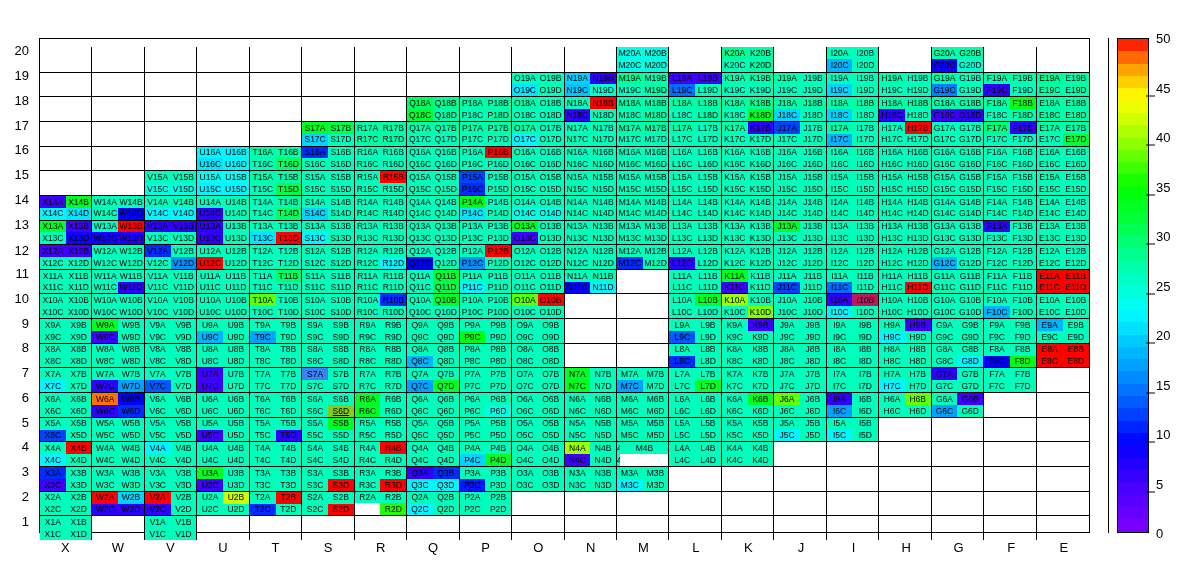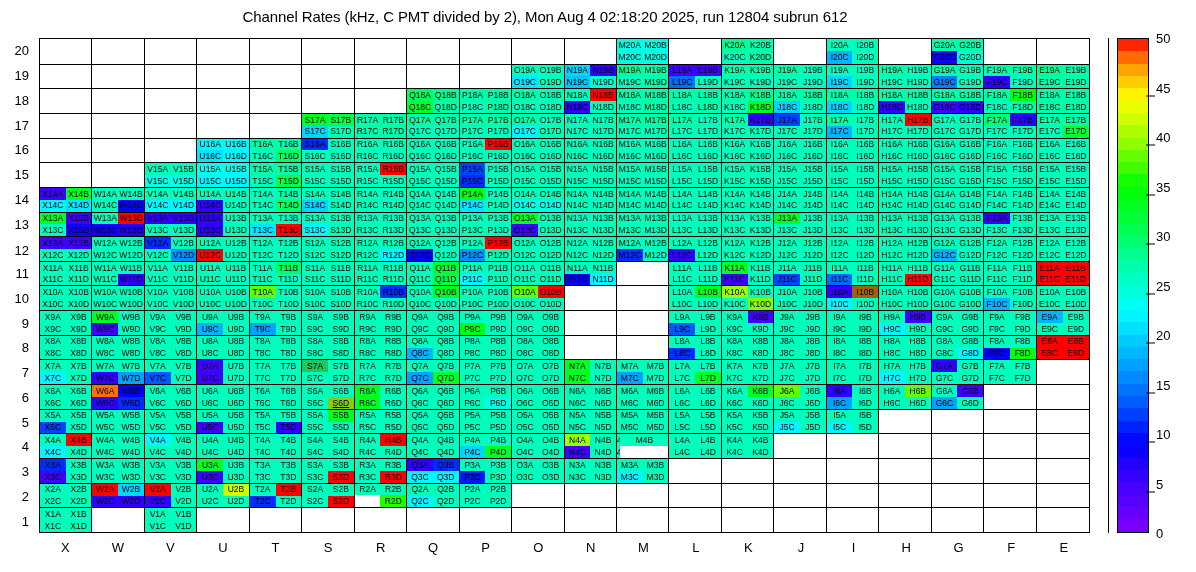--- a/index.html
+++ b/index.html
@@ -6,21 +6,21 @@
   body{width:1196px;height:572px;overflow:hidden;
        font-family:"Liberation Sans","DejaVu Sans",sans-serif;}
   #root{position:relative;width:1196px;height:572px;}
 
   #title{position:absolute;left:0;top:8px;width:1090px;text-align:center;
          font-size:15px;color:#000;letter-spacing:-0.1px;white-space:nowrap;}
 
   
   #plot{position:absolute;left:39px;top:38px;width:1051px;height:495px;
         border:1px solid #000;box-sizing:border-box;background:#fff;}
-  .grid{position:absolute;left:0;top:0;width:100%;height:100%;
+  .grid{position:absolute;left:0;top:8px;width:100%;height:100%;
         display:grid;grid-template-columns:repeat(20,1fr);
         grid-template-rows:repeat(20,1fr);}
   .gcell{position:relative;border-right:1px solid #000;border-top:1px solid #000;
          box-sizing:border-box;}
   .gcell.r0{border-top:none;}
   .gcell.c19{border-right:none;}
 
   
   .quad{position:absolute;left:0;top:0;width:100%;height:100%;
         display:grid;grid-template-columns:1fr 1fr;grid-template-rows:1fr 1fr;}
@@ -44,21 +44,20 @@
                   transform:translateY(-50%);}
   #cbar-ticks i{position:absolute;left:-10px;width:9px;height:1px;
                 background:#000;display:block;}
   #cbar-axis{position:absolute;left:1108px;top:38px;width:1px;height:495px;
              background:#000;}
 </style>
 </head>
 <body>
 <div id="root">
 
-<div id="title">Channel Rates (kHz, C PMT divided by 2), Mon Aug  4 02:18:20 2025, run 12804 subrun 612</div>
 
 <div id="yaxis">
       <div style="top: 12.375px;">20</div>
       <div style="top: 37.125px;">19</div>
       <div style="top: 61.875px;">18</div>
       <div style="top: 86.625px;">17</div>
       <div style="top: 111.375px;">16</div>
       <div style="top: 136.125px;">15</div>
       <div style="top: 160.875px;">14</div>
       <div style="top: 185.625px;">13</div>
@@ -1479,21 +1478,21 @@
           <div class="quad">
             <div class="sub" title="J10A = 26 kHz" style="background: rgb(0, 255, 189);">J10A</div>
             <div class="sub" title="J10B = 26 kHz" style="background: rgb(0, 255, 189);">J10B</div>
             <div class="sub" title="J10C = 26 kHz" style="background: rgb(0, 255, 189);">J10C</div>
             <div class="sub" title="J10D = 26 kHz" style="background: rgb(0, 255, 189);">J10D</div>
           </div>
         </div>
         <div class="gcell">
           <div class="quad">
             <div class="sub" title="I10A = 6 kHz" style="background: rgb(47, 0, 255);">I10A</div>
-            <div class="sub" title="I10B = 26 kHz" style="background: #a16207;">I10B</div>
+            <div class="sub" title="I10B = 26 kHz" style="background: #be185d; font-style: italic;">I10B</div>
             <div class="sub" title="I10C = 22 kHz" style="background: rgb(0, 247, 255);">I10C</div>
             <div class="sub" title="I10D = 26 kHz" style="background: rgb(0, 255, 189);">I10D</div>
           </div>
         </div>
         <div class="gcell">
           <div class="quad">
             <div class="sub" title="H10A = 26 kHz" style="background: rgb(0, 255, 189);">H10A</div>
             <div class="sub" title="H10B = 26 kHz" style="background: rgb(0, 255, 189);">H10B</div>
             <div class="sub" title="H10C = 26 kHz" style="background: rgb(0, 255, 189);">H10C</div>
             <div class="sub" title="H10D = 26 kHz" style="background: rgb(0, 255, 189);">H10D</div>
@@ -1850,21 +1849,21 @@
         <div class="gcell">
           <div class="quad">
             <div class="sub" title="T7A = 26 kHz" style="background: rgb(0, 255, 189);">T7A</div>
             <div class="sub" title="T7B = 26 kHz" style="background: rgb(0, 255, 189);">T7B</div>
             <div class="sub" title="T7C = 26 kHz" style="background: rgb(0, 255, 189);">T7C</div>
             <div class="sub" title="T7D = 26 kHz" style="background: rgb(0, 255, 189);">T7D</div>
           </div>
         </div>
         <div class="gcell">
           <div class="quad">
-            <div class="sub" title="S7A = 26 kHz" style="background: #22c55e;">S7A</div>
+            <div class="sub" title="S7A = 26 kHz" style="background: #3b82f6;">S7A</div>
             <div class="sub" title="S7B = 26 kHz" style="background: rgb(0, 255, 189);">S7B</div>
             <div class="sub" title="S7C = 26 kHz" style="background: rgb(0, 255, 189);">S7C</div>
             <div class="sub" title="S7D = 26 kHz" style="background: rgb(0, 255, 189);">S7D</div>
           </div>
         </div>
         <div class="gcell">
           <div class="quad">
             <div class="sub" title="R7A = 26 kHz" style="background: rgb(0, 255, 189);">R7A</div>
             <div class="sub" title="R7B = 26 kHz" style="background: rgb(0, 255, 189);">R7B</div>
             <div class="sub" title="R7C = 26 kHz" style="background: rgb(0, 255, 189);">R7C</div>

